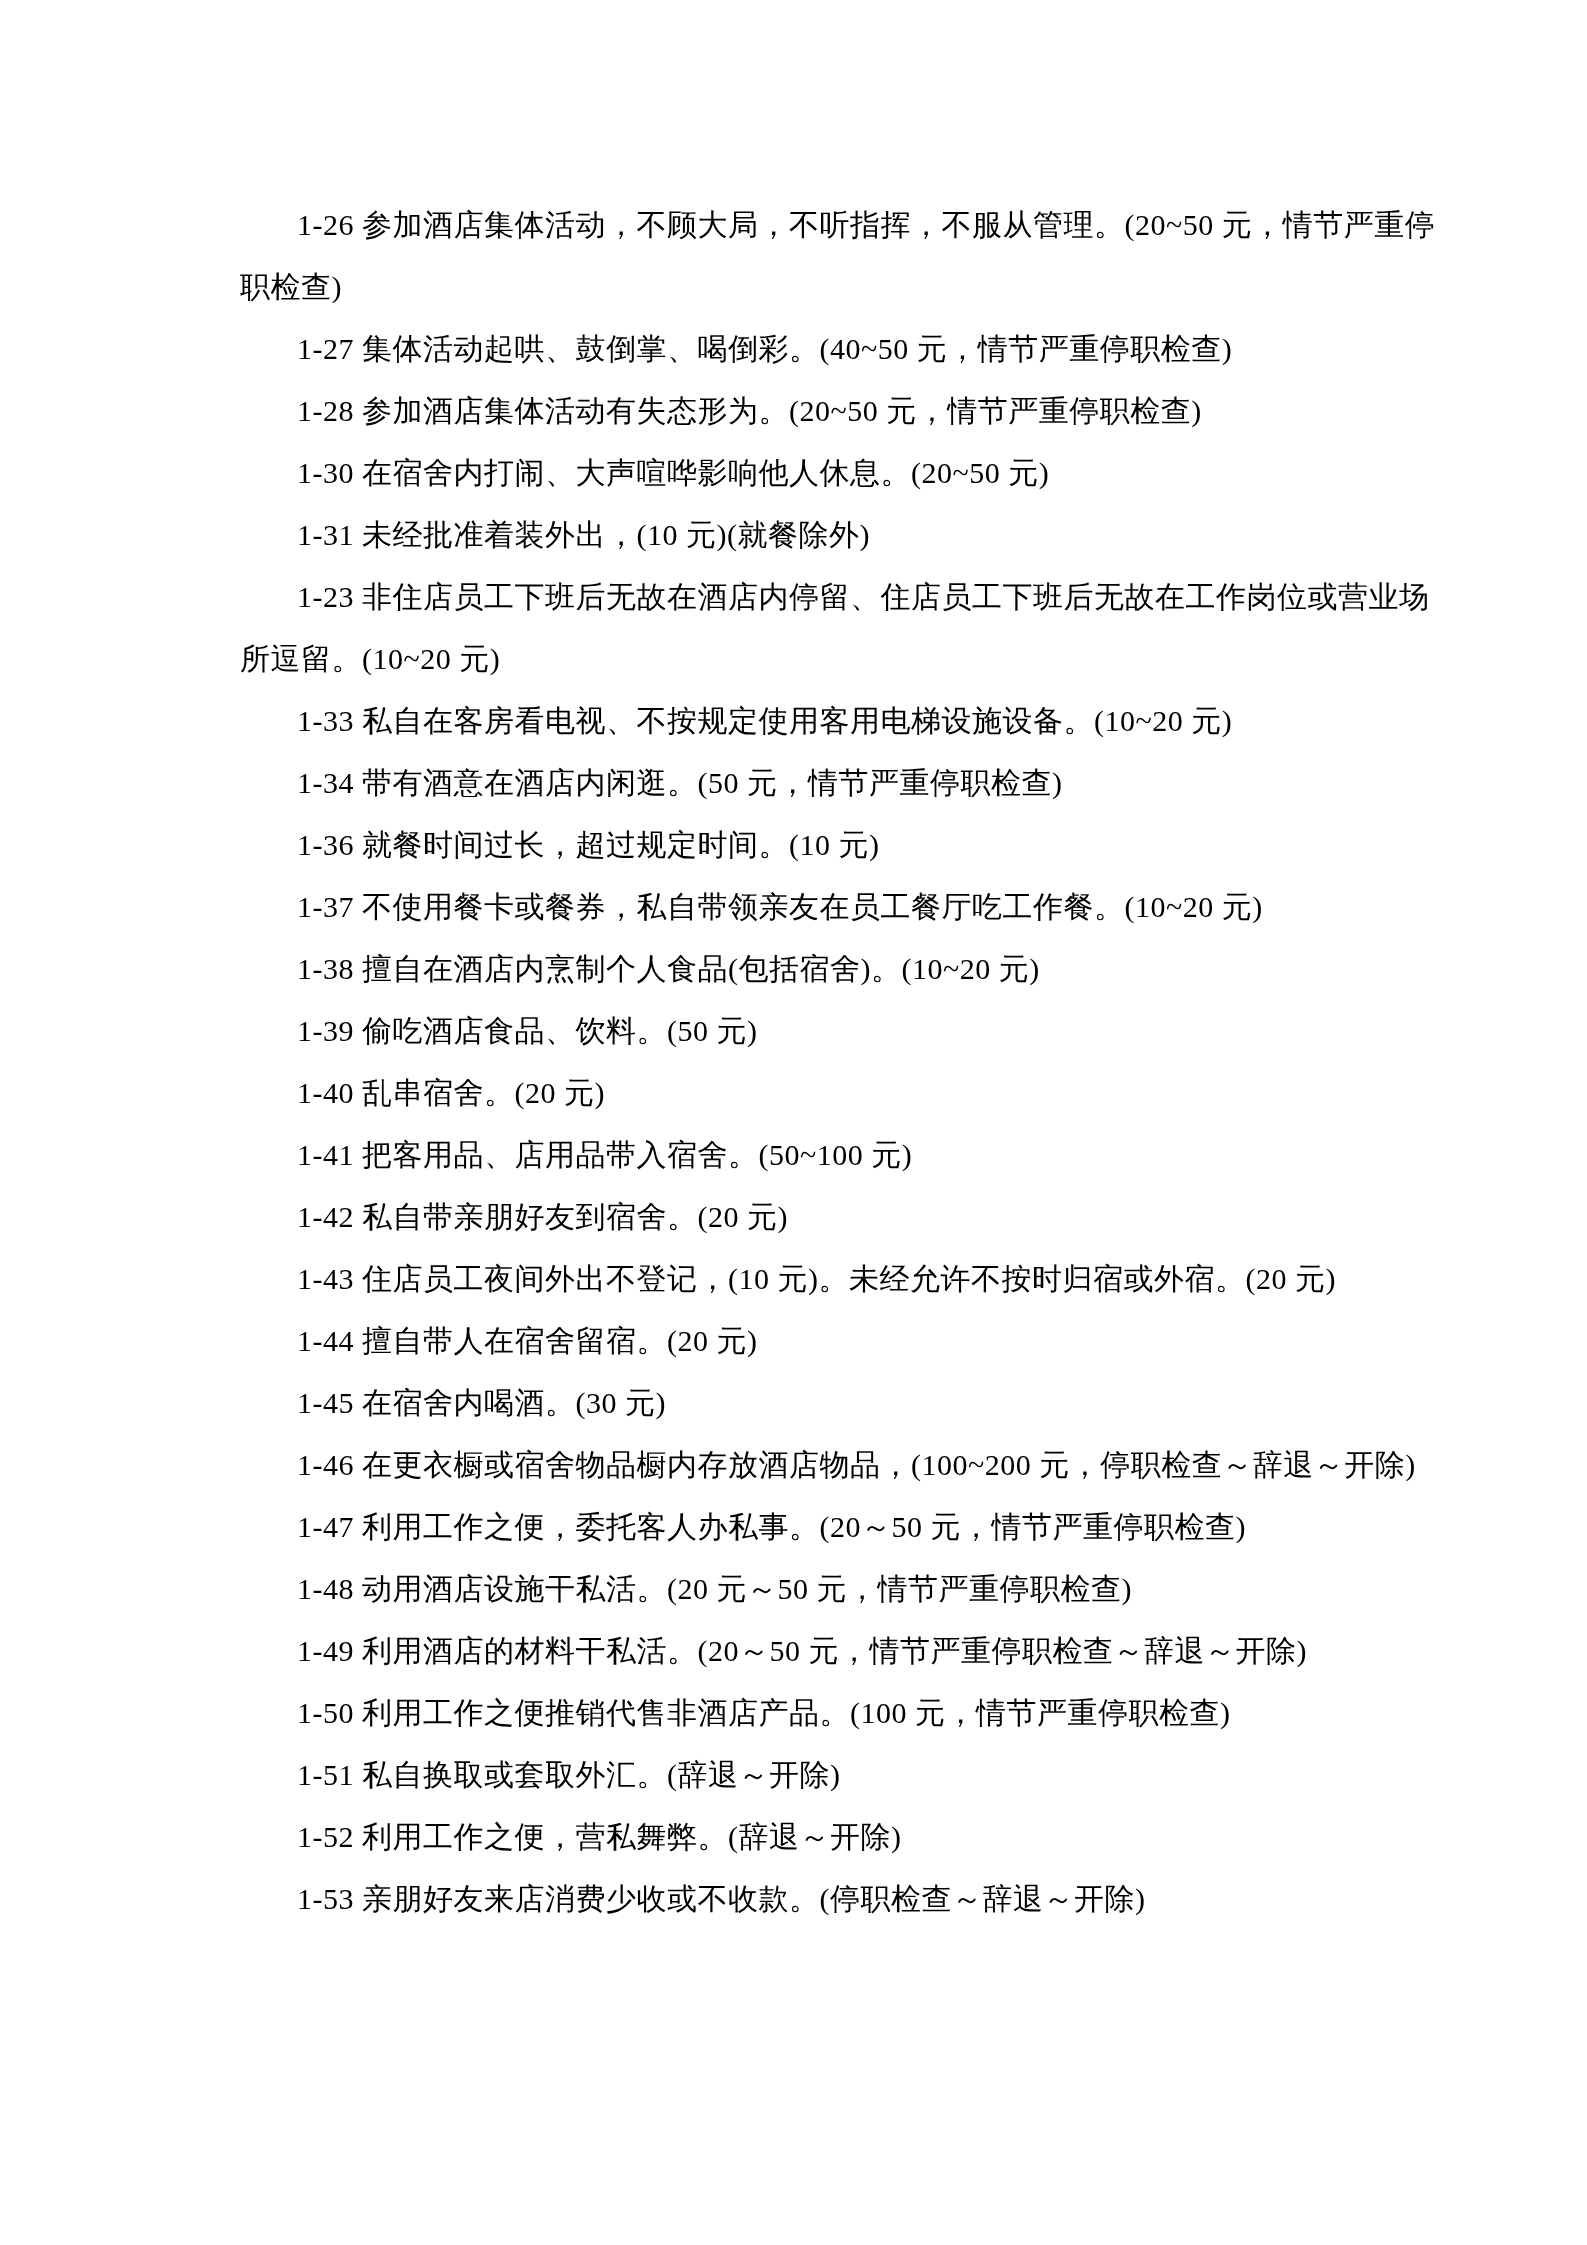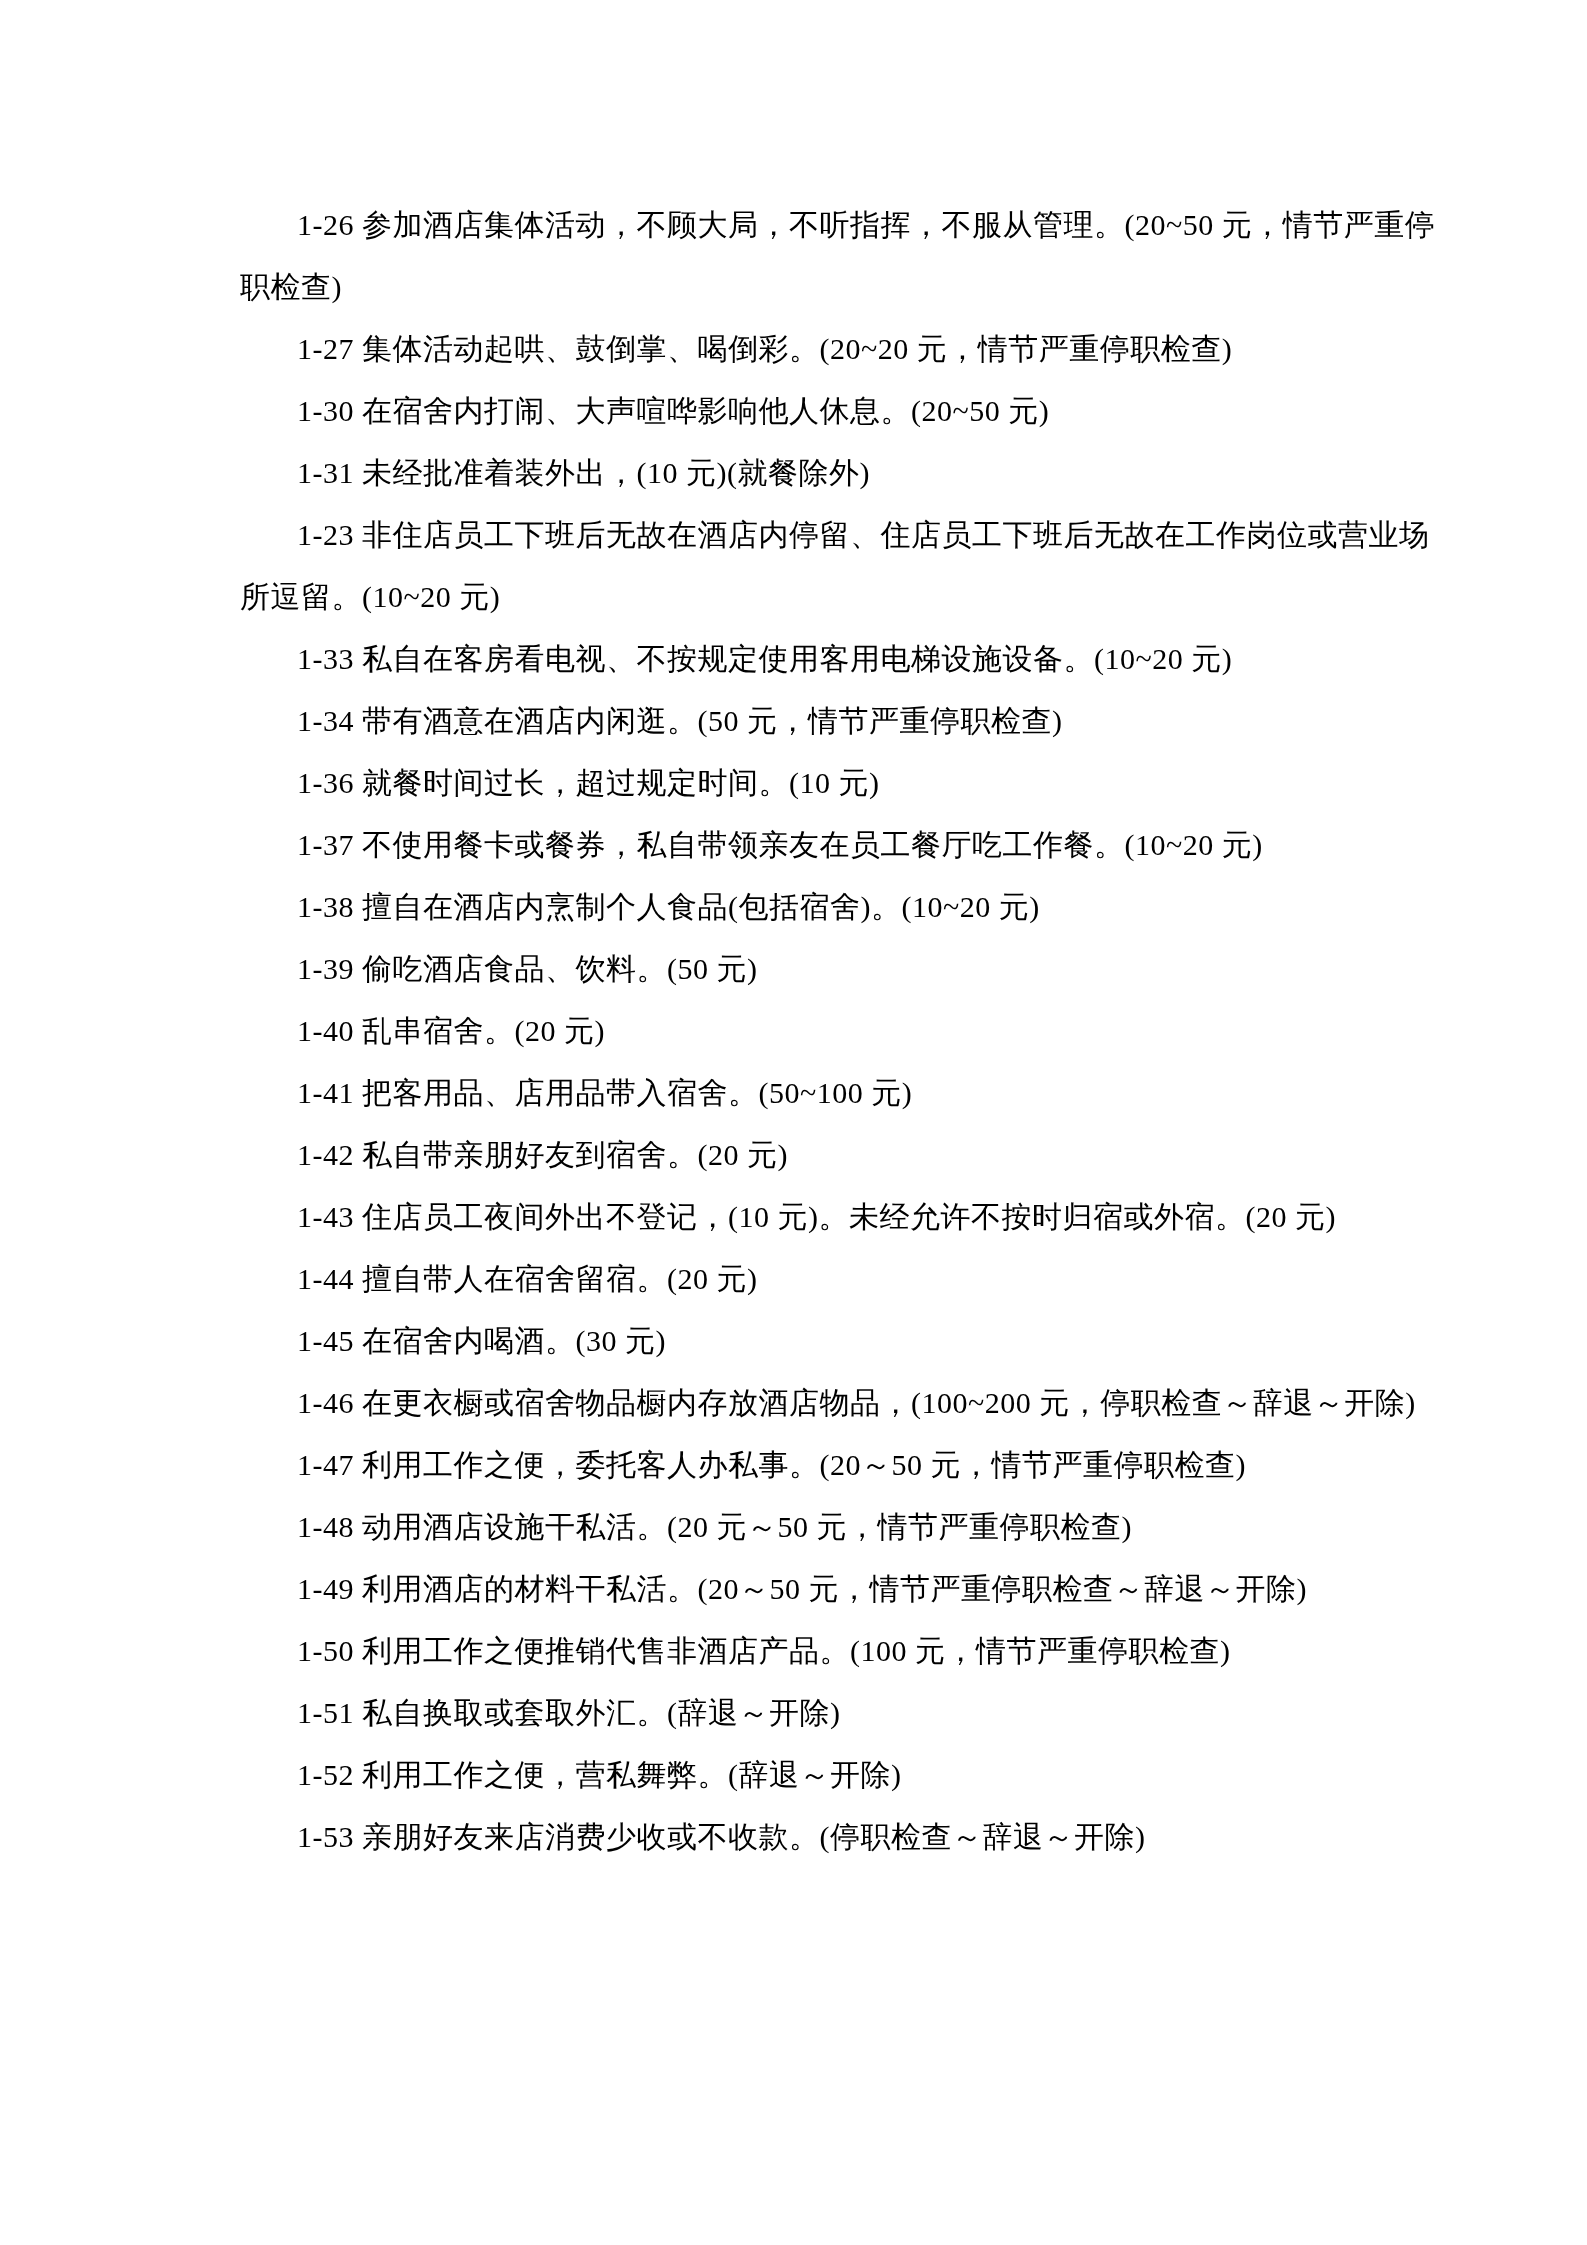--- a/index.html
+++ b/index.html
@@ -33,21 +33,22 @@
     padding-left: 57px;
   }
 </style>
 </head>
 <body>
 
 <div class="page">
   <div class="doc-content">
       <p class="doc-line first-indent">1-26 参加酒店集体活动，不顾大局，不听指挥，不服从管理。(20~50 元，情节严重停</p>
       <p class="doc-line">职检查)</p>
-      <p class="doc-line first-indent">1-27 集体活动起哄、鼓倒掌、喝倒彩。(20~20 元，情节严重停职检查)</p>
+      <p class="doc-line first-indent">1-27 集体活动起哄、鼓倒掌、喝倒彩。(40~50 元，情节严重停职检查)</p>
+      <p class="doc-line first-indent">1-28 参加酒店集体活动有失态形为。(20~50 元，情节严重停职检查)</p>
       <p class="doc-line first-indent">1-30 在宿舍内打闹、大声喧哗影响他人休息。(20~50 元)</p>
       <p class="doc-line first-indent">1-31 未经批准着装外出，(10 元)(就餐除外)</p>
       <p class="doc-line first-indent">1-23 非住店员工下班后无故在酒店内停留、住店员工下班后无故在工作岗位或营业场</p>
       <p class="doc-line">所逗留。(10~20 元)</p>
       <p class="doc-line first-indent">1-33 私自在客房看电视、不按规定使用客用电梯设施设备。(10~20 元)</p>
       <p class="doc-line first-indent">1-34 带有酒意在酒店内闲逛。(50 元，情节严重停职检查)</p>
       <p class="doc-line first-indent">1-36 就餐时间过长，超过规定时间。(10 元)</p>
       <p class="doc-line first-indent">1-37 不使用餐卡或餐券，私自带领亲友在员工餐厅吃工作餐。(10~20 元)</p>
       <p class="doc-line first-indent">1-38 擅自在酒店内烹制个人食品(包括宿舍)。(10~20 元)</p>
       <p class="doc-line first-indent">1-39 偷吃酒店食品、饮料。(50 元)</p>

